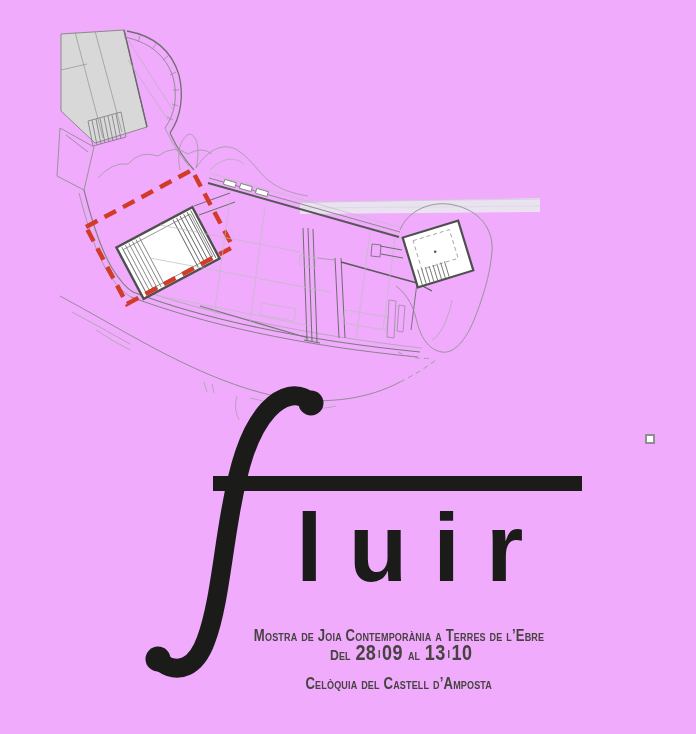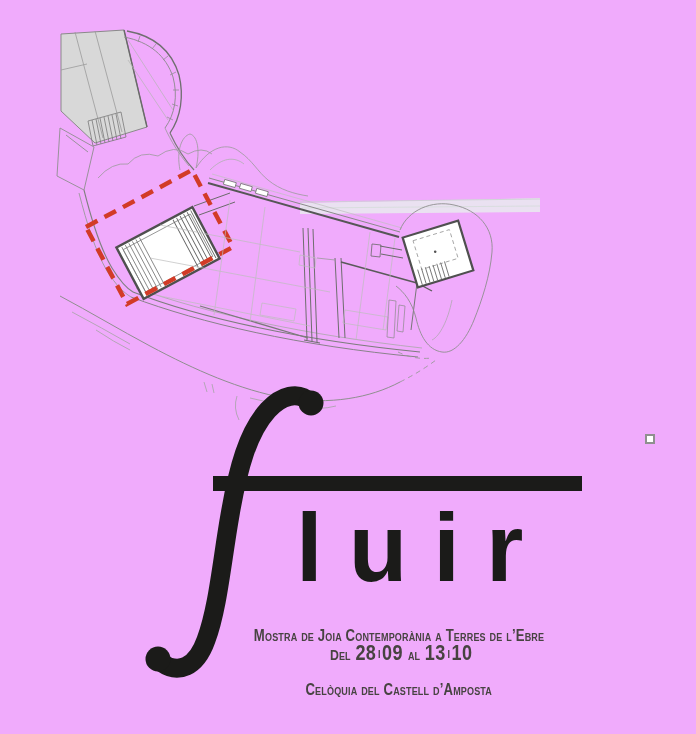--- a/index.html
+++ b/index.html
@@ -12,21 +12,21 @@
               letter-spacing:26px;line-height:1;color:#1b1b19;white-space:nowrap;}
   
   .copy{position:absolute;left:102px;width:594px;text-align:center;color:#474341;
         font-weight:bold;font-variant:small-caps;white-space:nowrap;}
   .scale{display:inline-block;transform:scaleX(.82);transform-origin:50% 50%;}
   .subtitle{top:584px;font-size:16px;line-height:22px;letter-spacing:.2px;margin-top:41px;}
   .dateline{top:640px;font-size:15px;line-height:26px;text-align:center;}
   .dateline .dt-num{font-size:22px;font-variant:normal;letter-spacing:.5px;}
   .dateline .dt-sep{font-size:11px;font-variant:normal;position:relative;top:-2px;padding:0 2px;}
   .dateline .dt-word{margin:0 6px;}
-  .venue{top:673px;font-size:16px;line-height:22px;letter-spacing:.2px;margin-top:6px;}
+  .venue{top:673px;font-size:16px;line-height:22px;letter-spacing:.2px;}
   .artifact-square{position:absolute;left:645px;top:434px;width:6px;height:6px;
                    border:2px solid #8f8f8f;background:#fff;}
 </style>
 </head>
 <body>
 
 <div class="canvas">
 
   <svg class="plan-svg" width="696" height="734" viewBox="0 0 696 734" aria-hidden="false">
 

